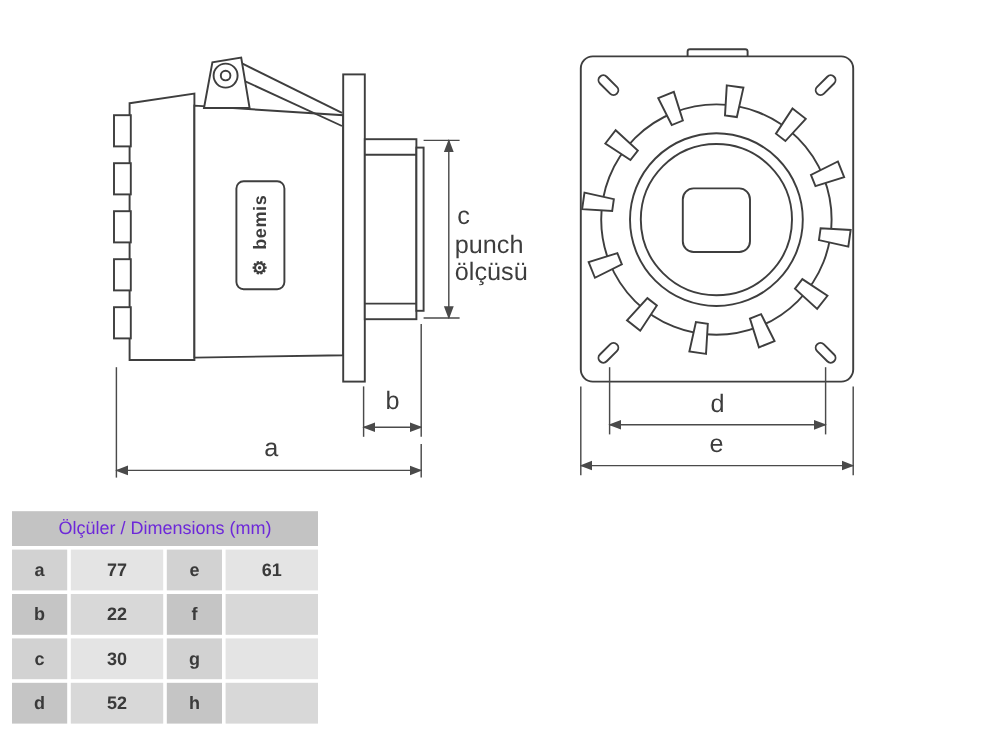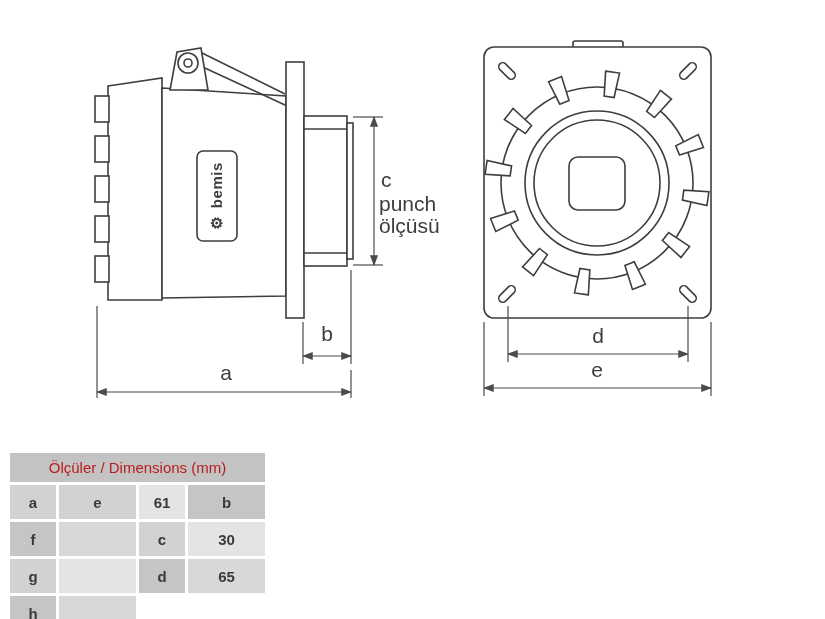--- a/index.html
+++ b/index.html
@@ -17,21 +17,21 @@
   .logo-t { font-family:"Liberation Sans", sans-serif; font-size:15px; font-weight:bold; fill:#3d3d3d; letter-spacing:0.5px; }
 
   
   #dims-table {
     position:absolute; left:10px; top:426px; width:255px;
     display:grid; grid-template-columns:46px 77px 46px 77px; gap:3px;
   }
   .t-title {
     grid-column:1 / -1; background:#c3c3c3; height:29px;
     display:flex; align-items:center; justify-content:center;
-    font-size:15px; color:#b91c1c;margin-top:27px;
+    font-size:15px; color:#6d28d9;
   }
   .cell {
     height:34px; display:flex; align-items:center; justify-content:center;
     font-size:15px; font-weight:bold; color:#3a3a3a;
   }
   .key.odd  { background:#d2d2d2; }
   .val.odd  { background:#e4e4e4; }
   .key.even { background:#c5c5c5; }
   .val.even { background:#d8d8d8; }
 </style>
@@ -143,31 +143,33 @@
       <line class="dim" x1="711" y1="322" x2="711" y2="396"></line>
       <line class="dim" x1="484" y1="388" x2="711" y2="388" marker-start="url(#arr)" marker-end="url(#arr)"></line>
       <text class="lab" x="597" y="377" text-anchor="middle">e</text>
     </g>
   </svg>
 
   <div id="dims-table">
     <div class="t-title">Ölçüler / Dimensions (mm)</div>
 
     <div class="cell key odd">a</div>
+    <div class="cell val odd">77</div>
     <div class="cell key odd">e</div>
     <div class="cell val odd">61</div>
 
     <div class="cell key even">b</div>
+    <div class="cell val even">22</div>
     <div class="cell key even">f</div>
     <div class="cell val even"></div>
 
     <div class="cell key odd">c</div>
     <div class="cell val odd">30</div>
     <div class="cell key odd">g</div>
     <div class="cell val odd"></div>
 
     <div class="cell key even">d</div>
-    <div class="cell val even">65</div>
+    <div class="cell val even">52</div>
     <div class="cell key even">h</div>
     <div class="cell val even"></div>
   </div>
 
 </div>
 
 </body></html>

